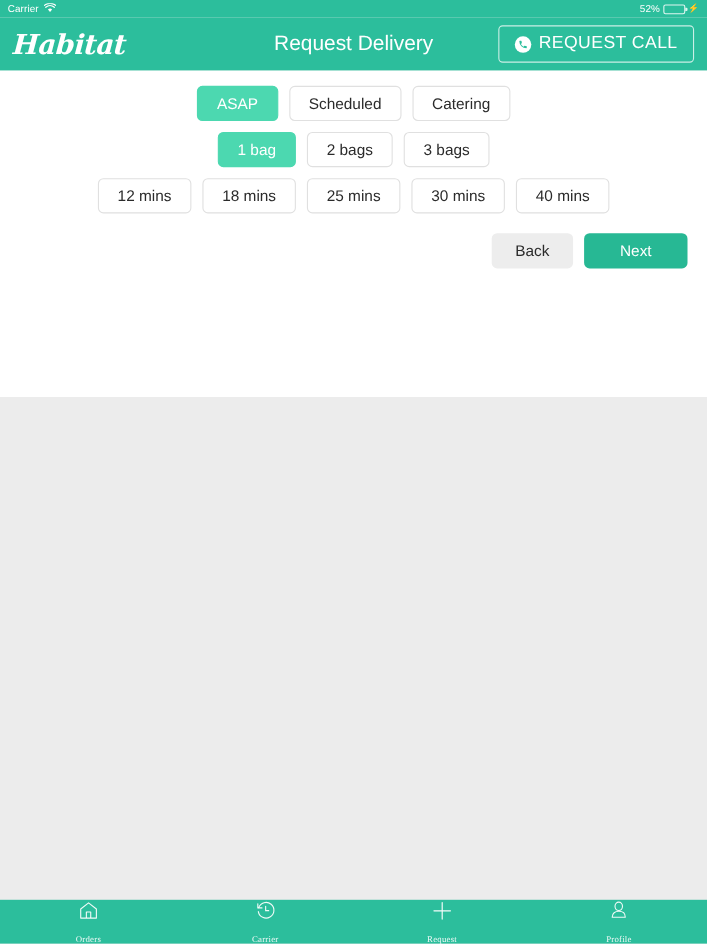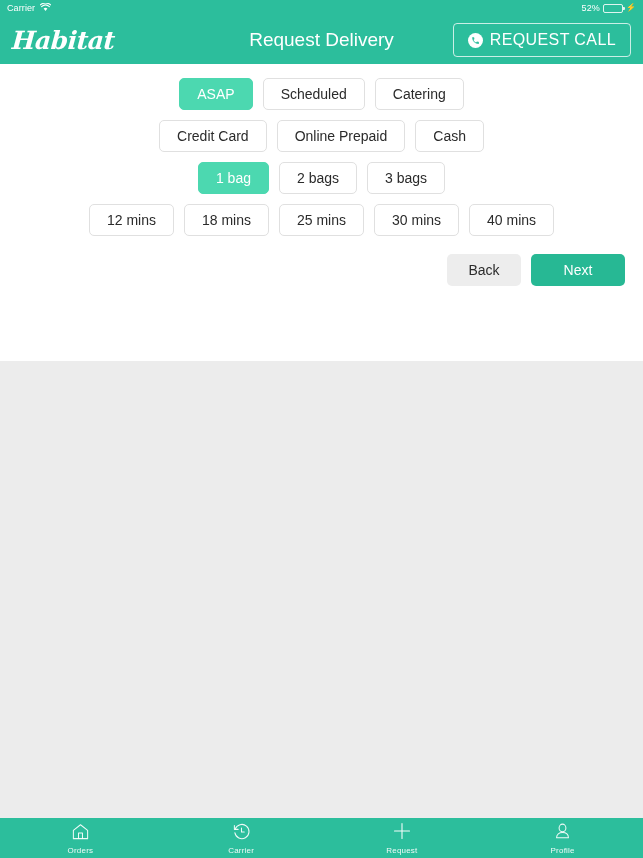--- a/index.html
+++ b/index.html
@@ -201,24 +201,25 @@
     bottom: 0; left: 0; right: 0;
     height: 40px;
     background: #2CBE9C;
     display: flex;
   }
   .tab {
     flex: 1;
     display: flex;
     flex-direction: column;
     align-items: center;
-    justify-content: center;
+    justify-content: space-between;
     gap: 1px;
     cursor: pointer;
     color: rgba(255,255,255,0.92);
+    font-family: Liberation Serif, serif;
   }
   .tab-label {
     font-size: 8px;
     color: rgba(255,255,255,0.92);
     letter-spacing: 0.2px;
   }
 </style>
 </head>
 <body>
 
@@ -254,25 +255,20 @@
     <span>REQUEST CALL</span>
   </button>
 </div>
 
 <div class="panel">
   <div id="rows-container">
       <div class="option-row">
         <button class="opt selected">ASAP</button>
         <button class="opt">Scheduled</button>
         <button class="opt">Catering</button>
-      </div>
-      <div class="option-row">
-        <button class="opt">Credit Card</button>
-        <button class="opt">Online Prepaid</button>
-        <button class="opt">Cash</button>
       </div>
       <div class="option-row">
         <button class="opt selected">1 bag</button>
         <button class="opt">2 bags</button>
         <button class="opt">3 bags</button>
       </div>
       <div class="option-row">
         <button class="opt">12 mins</button>
         <button class="opt">18 mins</button>
         <button class="opt">25 mins</button>

